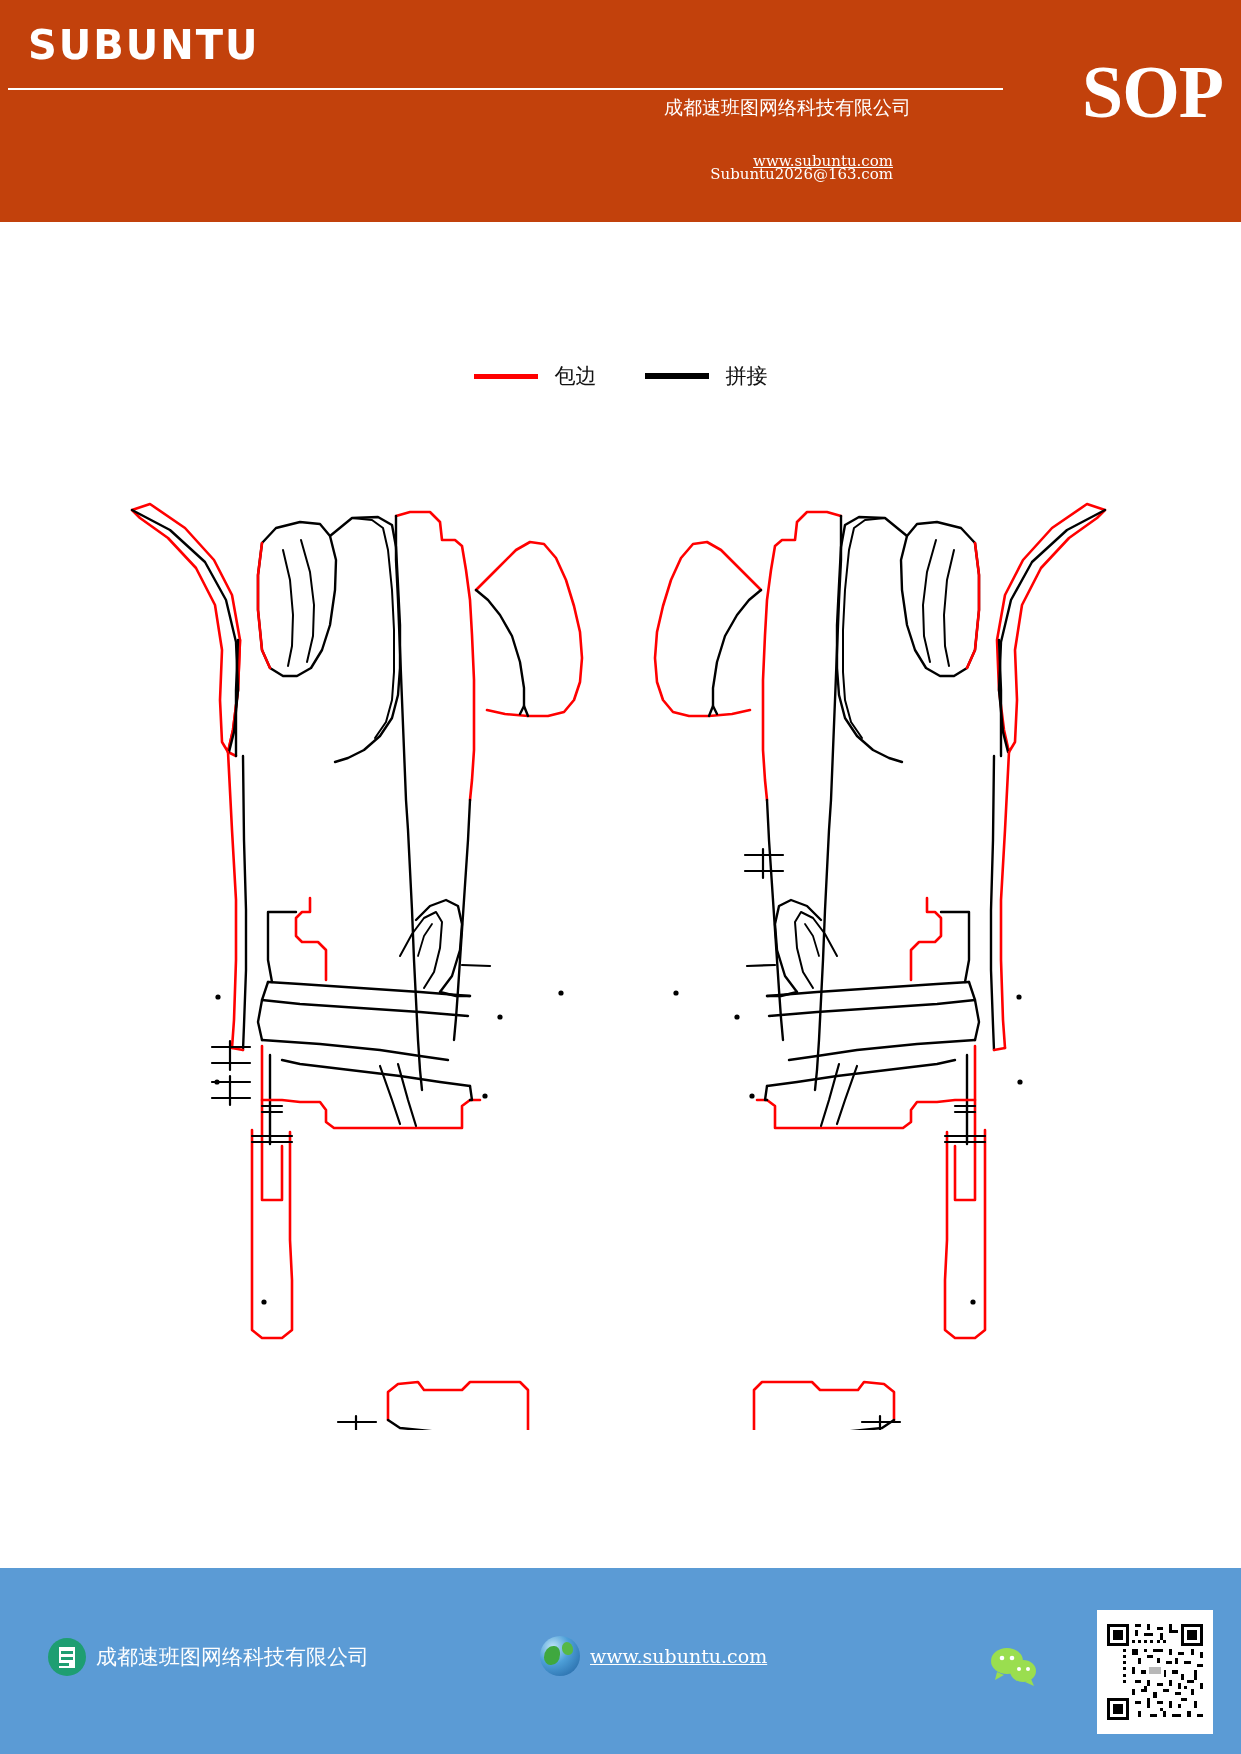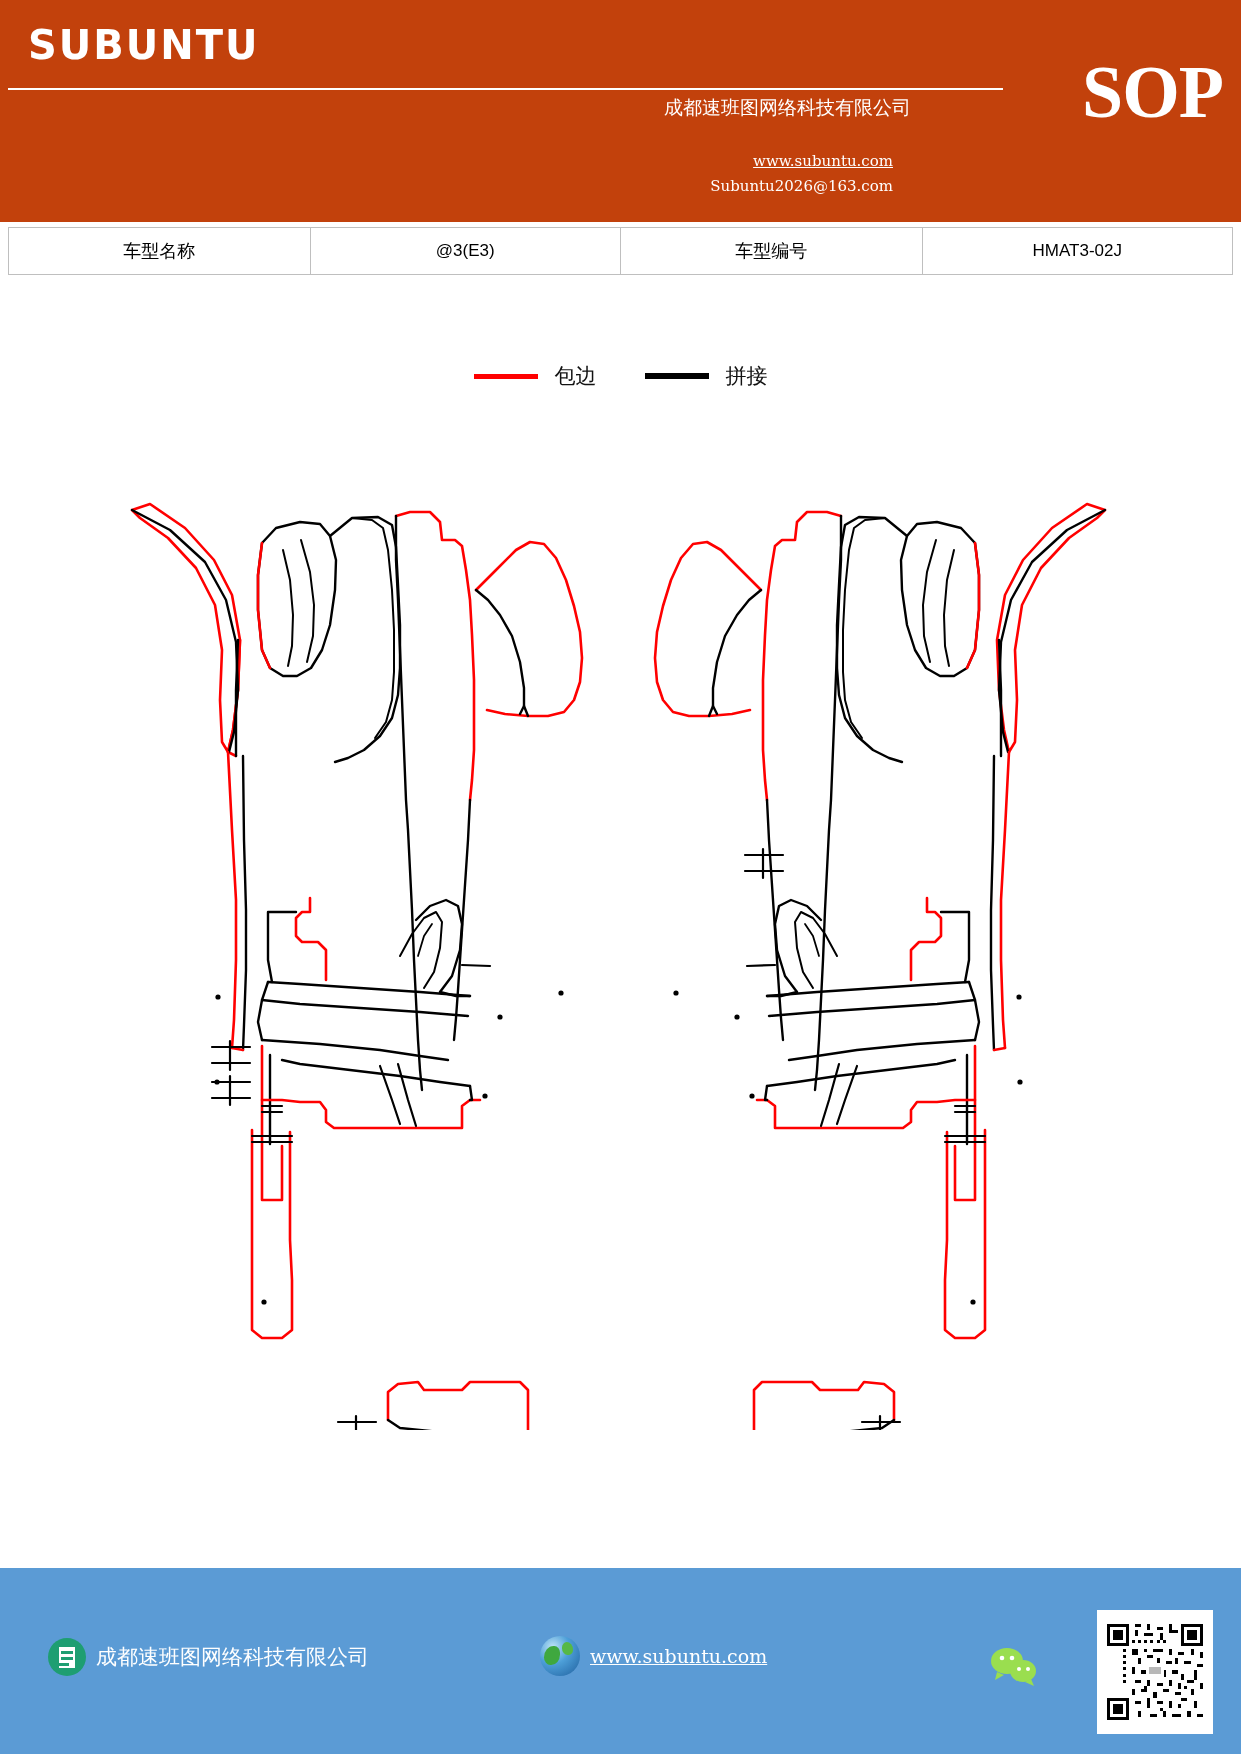--- a/index.html
+++ b/index.html
@@ -35,21 +35,21 @@
     position:absolute; right:330px; top:95px;
     font-size:19px; color:#ffffff; white-space:nowrap;
   }
   .site-head {
     position:absolute; right:348px; top:152px;
     font-family:"DejaVu Serif",serif;
     font-size:15px; color:#ffffff; white-space:nowrap;
     text-decoration:underline;
   }
   .mail-head {
-    position:absolute; right:348px; top:177px;
+    position:absolute; right:348px; top:165px;
     font-family:"DejaVu Serif",serif;
     font-size:15px; color:#ffffff; white-space:nowrap;
   }
   .sop {
     position:absolute; right:18px; top:55px;
     font-family:Liberation Serif, serif;
     font-weight:bold; font-size:74px; color:#ffffff;
     letter-spacing:-1px; line-height:1;
   }
 
@@ -143,26 +143,20 @@
   <div class="brand">SUBUNTU</div>
   <div class="hrule"></div>
   <div class="company-head">成都速班图网络科技有限公司</div>
   <div class="site-head">www.subuntu.com</div>
   <div class="mail-head">Subuntu2026@163.com</div>
   <div class="sop">SOP</div>
 </div>
 
 <table class="info-table">
   <tbody>
-      <tr>
-    <td class="lbl">车型名称</td>
-    <td class="val">@3(E3)</td>
-    <td class="lbl">车型编号</td>
-    <td class="val">HMAT3-02J</td>
-  </tr>
 </tbody>
   </table>
 
 <div class="legend">
   <div class="legend-item">
     <span class="legend-swatch red"></span>
     <span class="legend-label">包边</span>
   </div>
   <div class="legend-item">
     <span class="legend-swatch black"></span>

